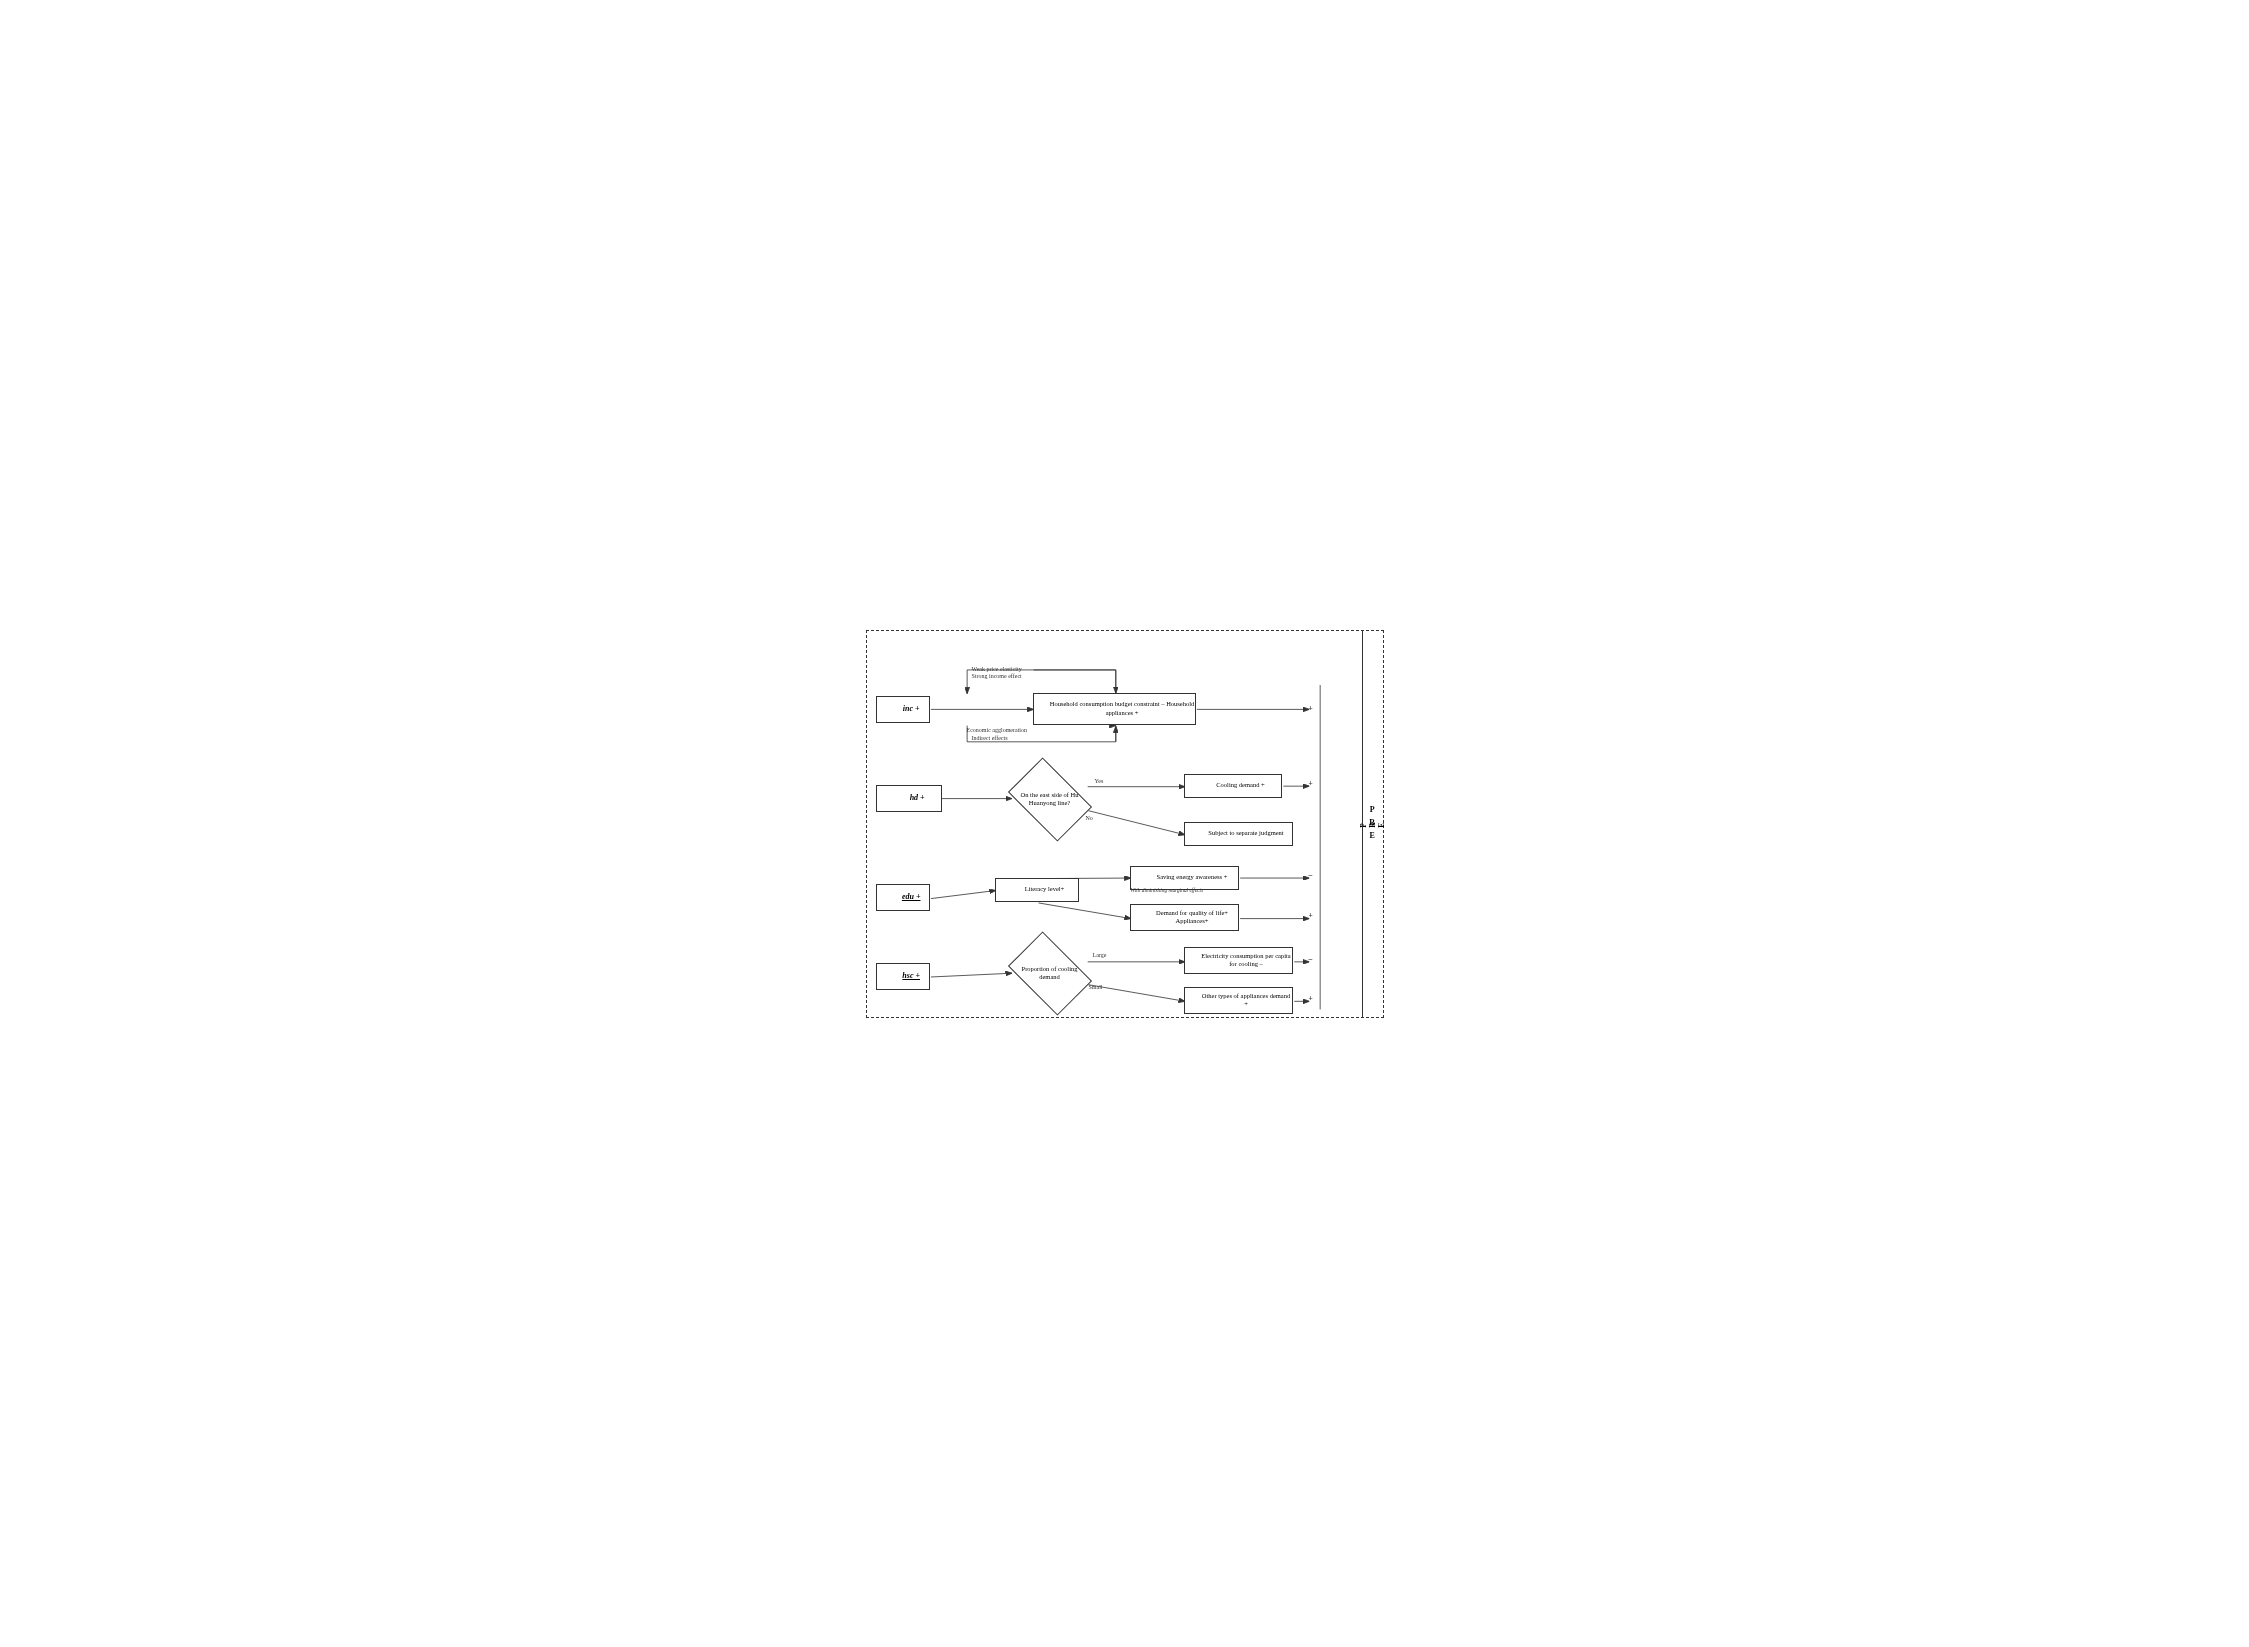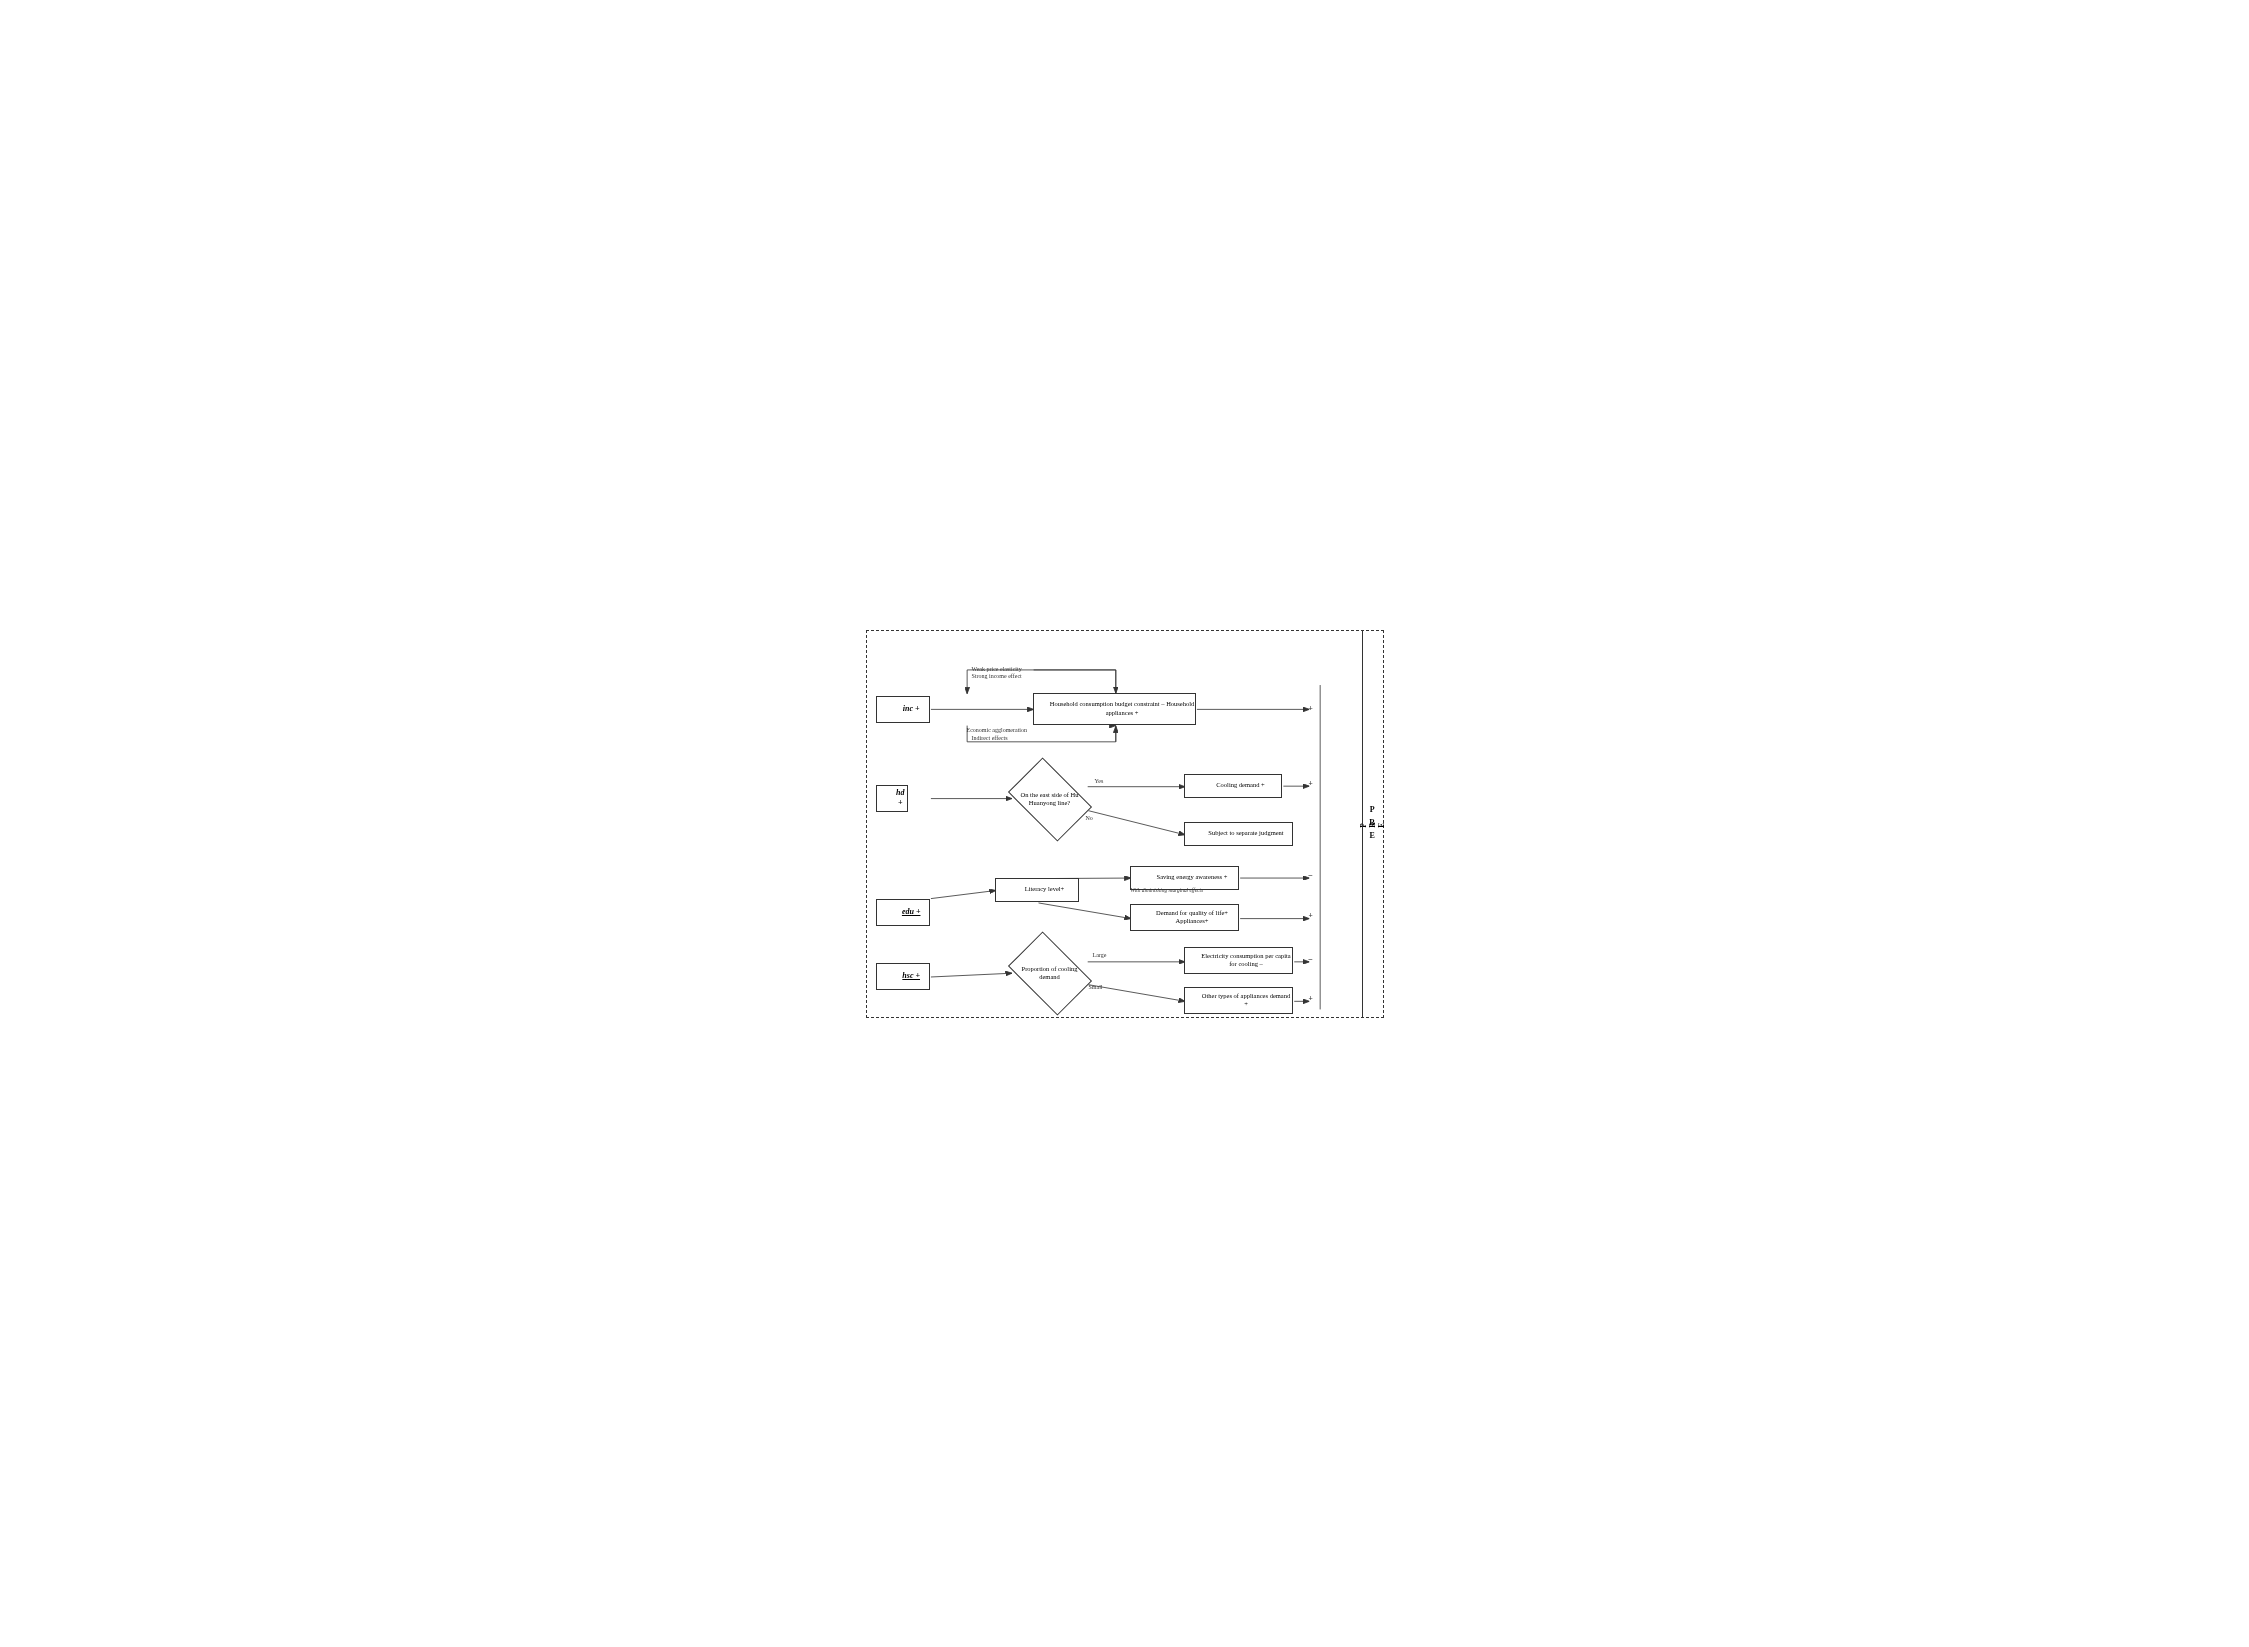--- a/index.html
+++ b/index.html
@@ -166,25 +166,25 @@
 
     <line x1="790" y1="685" x2="818" y2="685" marker-end="url(#arrowhead)"></line>
 
     <line x1="838" y1="100" x2="838" y2="700"></line>
   </svg>
 
   <div class="box box-italic" style="left:9.7px; top:65px; width:54px; height:27px;">
     <span>inc +</span>
   </div>
 
-  <div class="box box-italic" style="left:9.7px; top:154px; width:32px; height:27px;">
+  <div class="box box-italic" style="left:9.7px; top:154px; width:66px; height:27px;">
     <span>hd +</span>
   </div>
 
-  <div class="box box-italic" style="left:9.7px; top:268px; width:54px; height:27px;text-decoration:underline;">
+  <div class="box box-italic" style="left:9.7px; top:253px; width:54px; height:27px;text-decoration:underline;">
     <span>edu +</span>
   </div>
 
   <div class="box box-italic" style="left:9.7px; top:332px; width:54px; height:27px;text-decoration:underline;">
     <span>hsc +</span>
   </div>
 
   <div class="box" style="left:166px; top:62px; width:163px; height:32px; font-size:6.5px;">
     <span>Household consumption budget constraint –
 Household appliances +</span>

